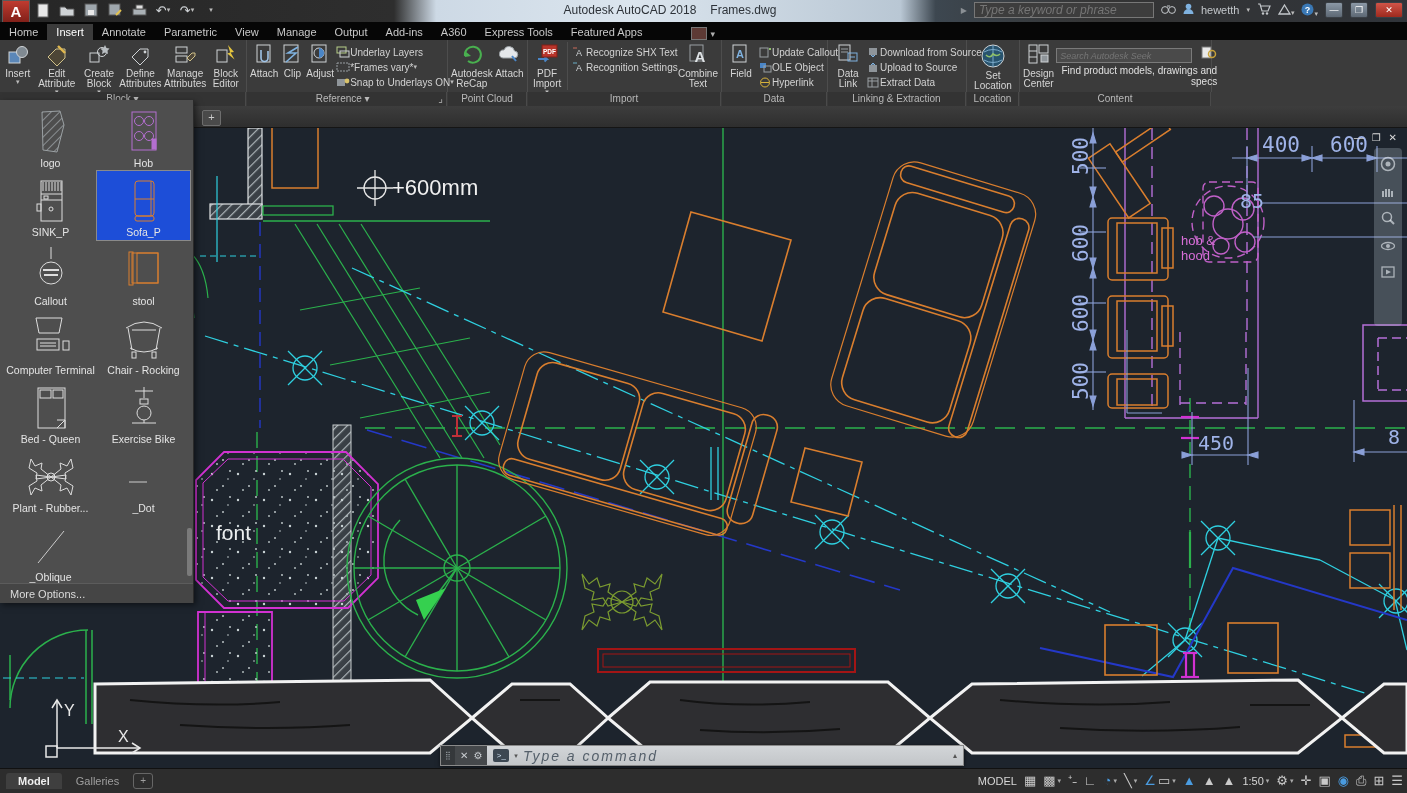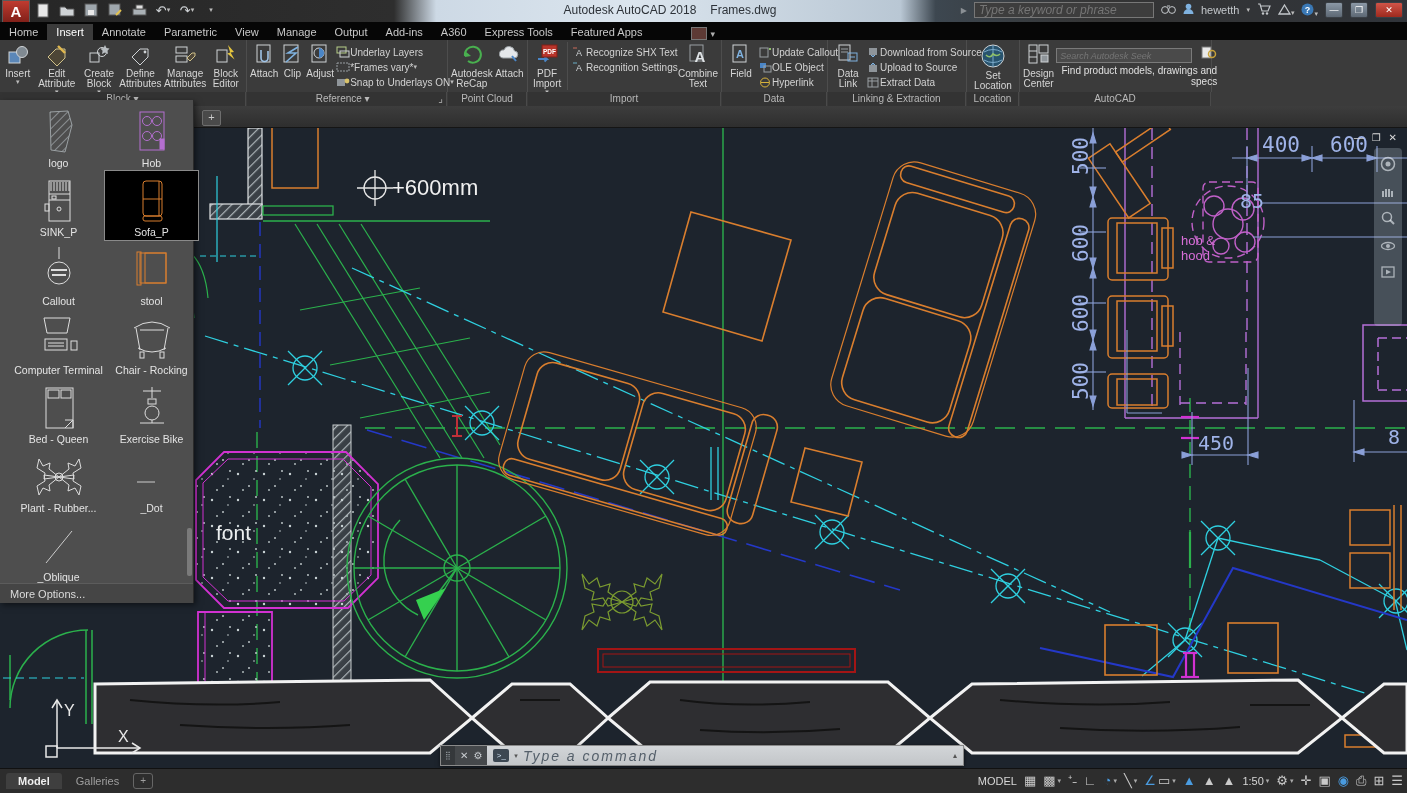--- a/index.html
+++ b/index.html
@@ -37,23 +37,23 @@
   #seekrow{display:flex;gap:9px;align-items:flex-end;}
   #seekinput{width:128px;height:13px;background:#4a4a4a;border:1px solid #7a7a7a;color:#a8a8a8;font-style:italic;font-size:9px;padding:0 3px;font-family:"Liberation Sans",sans-serif;}
   #seekcaption{color:#e0e0e0;font-size:10px;text-align:right;}
   
   #filetabs{position:absolute;left:0;top:106px;width:1407px;height:22px;background:linear-gradient(180deg,#3d3d3d,#2e2e2e);border-bottom:1px solid #151515;box-sizing:border-box;}
   #newtabbtn{position:absolute;left:202px;top:4px;width:17px;height:14px;background:#4a4a4a;border:1px solid #6e6e6e;border-radius:2px;color:#ccc;font-size:11px;line-height:12px;text-align:center;}
   
   #canvas{position:absolute;left:0;top:128px;width:1407px;height:640px;background:#1d242d;}
   
   #palette{position:absolute;left:0;top:100px;width:193px;height:503px;background:#4e4e4e;border-right:1px solid #2a2a2a;box-shadow:2px 2px 6px rgba(0,0,0,.5);}
-  .pgrid{position:absolute;left:12px;top:2px;width:186px;display:grid;grid-template-columns:93px 93px;grid-auto-rows:69px;}
+  .pgrid{position:absolute;left:4px;top:2px;width:186px;display:grid;grid-template-columns:93px 93px;grid-auto-rows:69px;}
   .pcell{display:flex;flex-direction:column;align-items:center;justify-content:flex-end;padding-bottom:2px;box-sizing:border-box;}
-  .pcell.selected{background:#000000;outline:1px solid #8a8a8a;}
+  .pcell.selected{background:#1d4ed8;outline:1px solid #8a8a8a;}
   .plabel{color:#e4e4e4;font-size:10.5px;margin-top:2px;white-space:nowrap;}
   #moreoptions{position:absolute;left:0;bottom:0;width:100%;height:20px;background:#454545;border-top:1px solid #5c5c5c;color:#dcdcdc;font-size:11px;line-height:20px;padding-left:10px;box-sizing:border-box;}
   #pscroll{position:absolute;right:1px;top:428px;width:5px;height:48px;background:#7a7a7a;border-radius:2px;}
   
   #cmdbar{position:absolute;left:440px;top:745px;width:522px;height:19px;display:flex;align-items:stretch;border:1px solid #8a8a8a;box-shadow:0 1px 4px rgba(0,0,0,.6);}
   #cmdgrip{width:14px;background:#35383b;color:#9aa0a6;font-size:8px;line-height:19px;text-align:center;}
   #cmdicons{display:flex;align-items:center;background:#45484b;color:#c9cdd1;font-size:10px;gap:5px;padding:0 5px;}
   #cmdfield{flex:1;background:linear-gradient(180deg,#d2d5d8,#c3c6c9);display:flex;align-items:center;gap:5px;padding:0 6px;color:#55606b;}
   #cmdchip{width:16px;height:13px;background:#3c4752;color:#cfe0ef;font-size:8px;line-height:13px;text-align:center;border-radius:2px;}
   #cmdtext{font-style:italic;font-size:14px;letter-spacing:2px;}
@@ -466,21 +466,21 @@
           <div id="seekrow">
             <input id="seekinput" placeholder="Search Autodesk Seek" style="">
             <span><svg width="16" height="14">
                   <rect x="1" y="2" width="9" height="11" fill="#e8e8e8" stroke="#777"></rect>
                   <circle cx="11" cy="9" r="3.5" fill="none" stroke="#c8a23a" stroke-width="1.5"></circle>
                 </svg></span>
           </div>
           <div id="seekcaption">Find product models, drawings and specs</div>
         </div>
       </div>
-      <div class="pfoot">AutoCAD</div>
+      <div class="pfoot">Content</div>
     </div>
   </div>
 
   <div id="filetabs">
     <div id="newtabbtn">+</div>
   </div>
 
   <div id="canvas">
     <svg width="1407" height="640" viewBox="0 128 1407 640">
 

